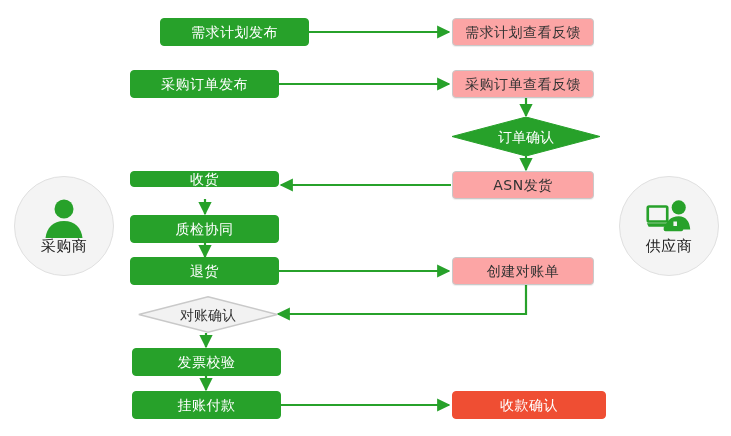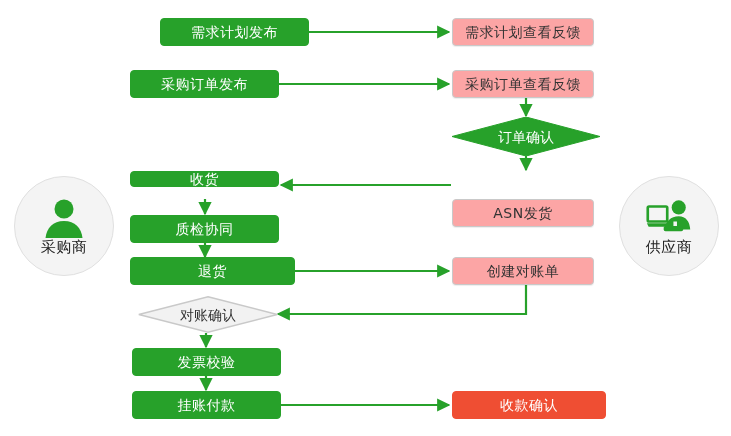--- a/index.html
+++ b/index.html
@@ -85,20 +85,21 @@
     position: absolute;
     width: 98px;
     height: 98px;
     border-radius: 50%;
     background: #f4f4f4;
     border: 1px solid #e0e0e0;
     display: flex;
     flex-direction: column;
     align-items: center;
     justify-content: center;
+    font-family: Liberation Mono, monospace;
   }
   .actor .glyph {
     width: 46px;
     height: 42px;
     display: block;
     margin-bottom: 1px;
   }
   .actor .alabel {
     font-size: 15px;
     color: #222222;
@@ -180,33 +181,33 @@
     <span>采购订单查看反馈</span>
   </div>
 
   <div class="diamond green" style="left:452px; top:117px; width:148px; height:39px;">
     <svg class="dshape" viewBox="0 0 148 39" preserveAspectRatio="none">
       <polygon points="74,0 148,19.5 74,39 0,19.5" fill="#27a12a" stroke="#27a12a" stroke-width="1"></polygon>
     </svg>
     <span class="dlabel">订单确认</span>
   </div>
 
-  <div class="node grey" style="left:452px; top:171px; width:142px; height:28px;margin-top:28px;">
+  <div class="node grey" style="left:452px; top:171px; width:142px; height:28px;">
     <span>ASN发货</span>
   </div>
 
   <div class="node green" style="left:130px; top:171px; width:149px; height:16px;">
     <span>收货</span>
   </div>
 
   <div class="node green" style="left:130px; top:215px; width:149px; height:28px;">
     <span>质检协同</span>
   </div>
 
-  <div class="node green" style="left:130px; top:257px; width:165px; height:28px;">
+  <div class="node green" style="left:130px; top:257px; width:149px; height:28px;">
     <span>退货</span>
   </div>
 
   <div class="node grey" style="left:452px; top:257px; width:142px; height:28px;">
     <span>创建对账单</span>
   </div>
 
   <div class="diamond white" style="left:138px; top:296px; width:140px; height:37px;">
     <svg class="dshape" viewBox="0 0 140 37" preserveAspectRatio="none">
       <polygon points="70,0.8 139.2,18.5 70,36.2 0.8,18.5" fill="#f2f2f2" stroke="#c9c9c9" stroke-width="1.4"></polygon>

